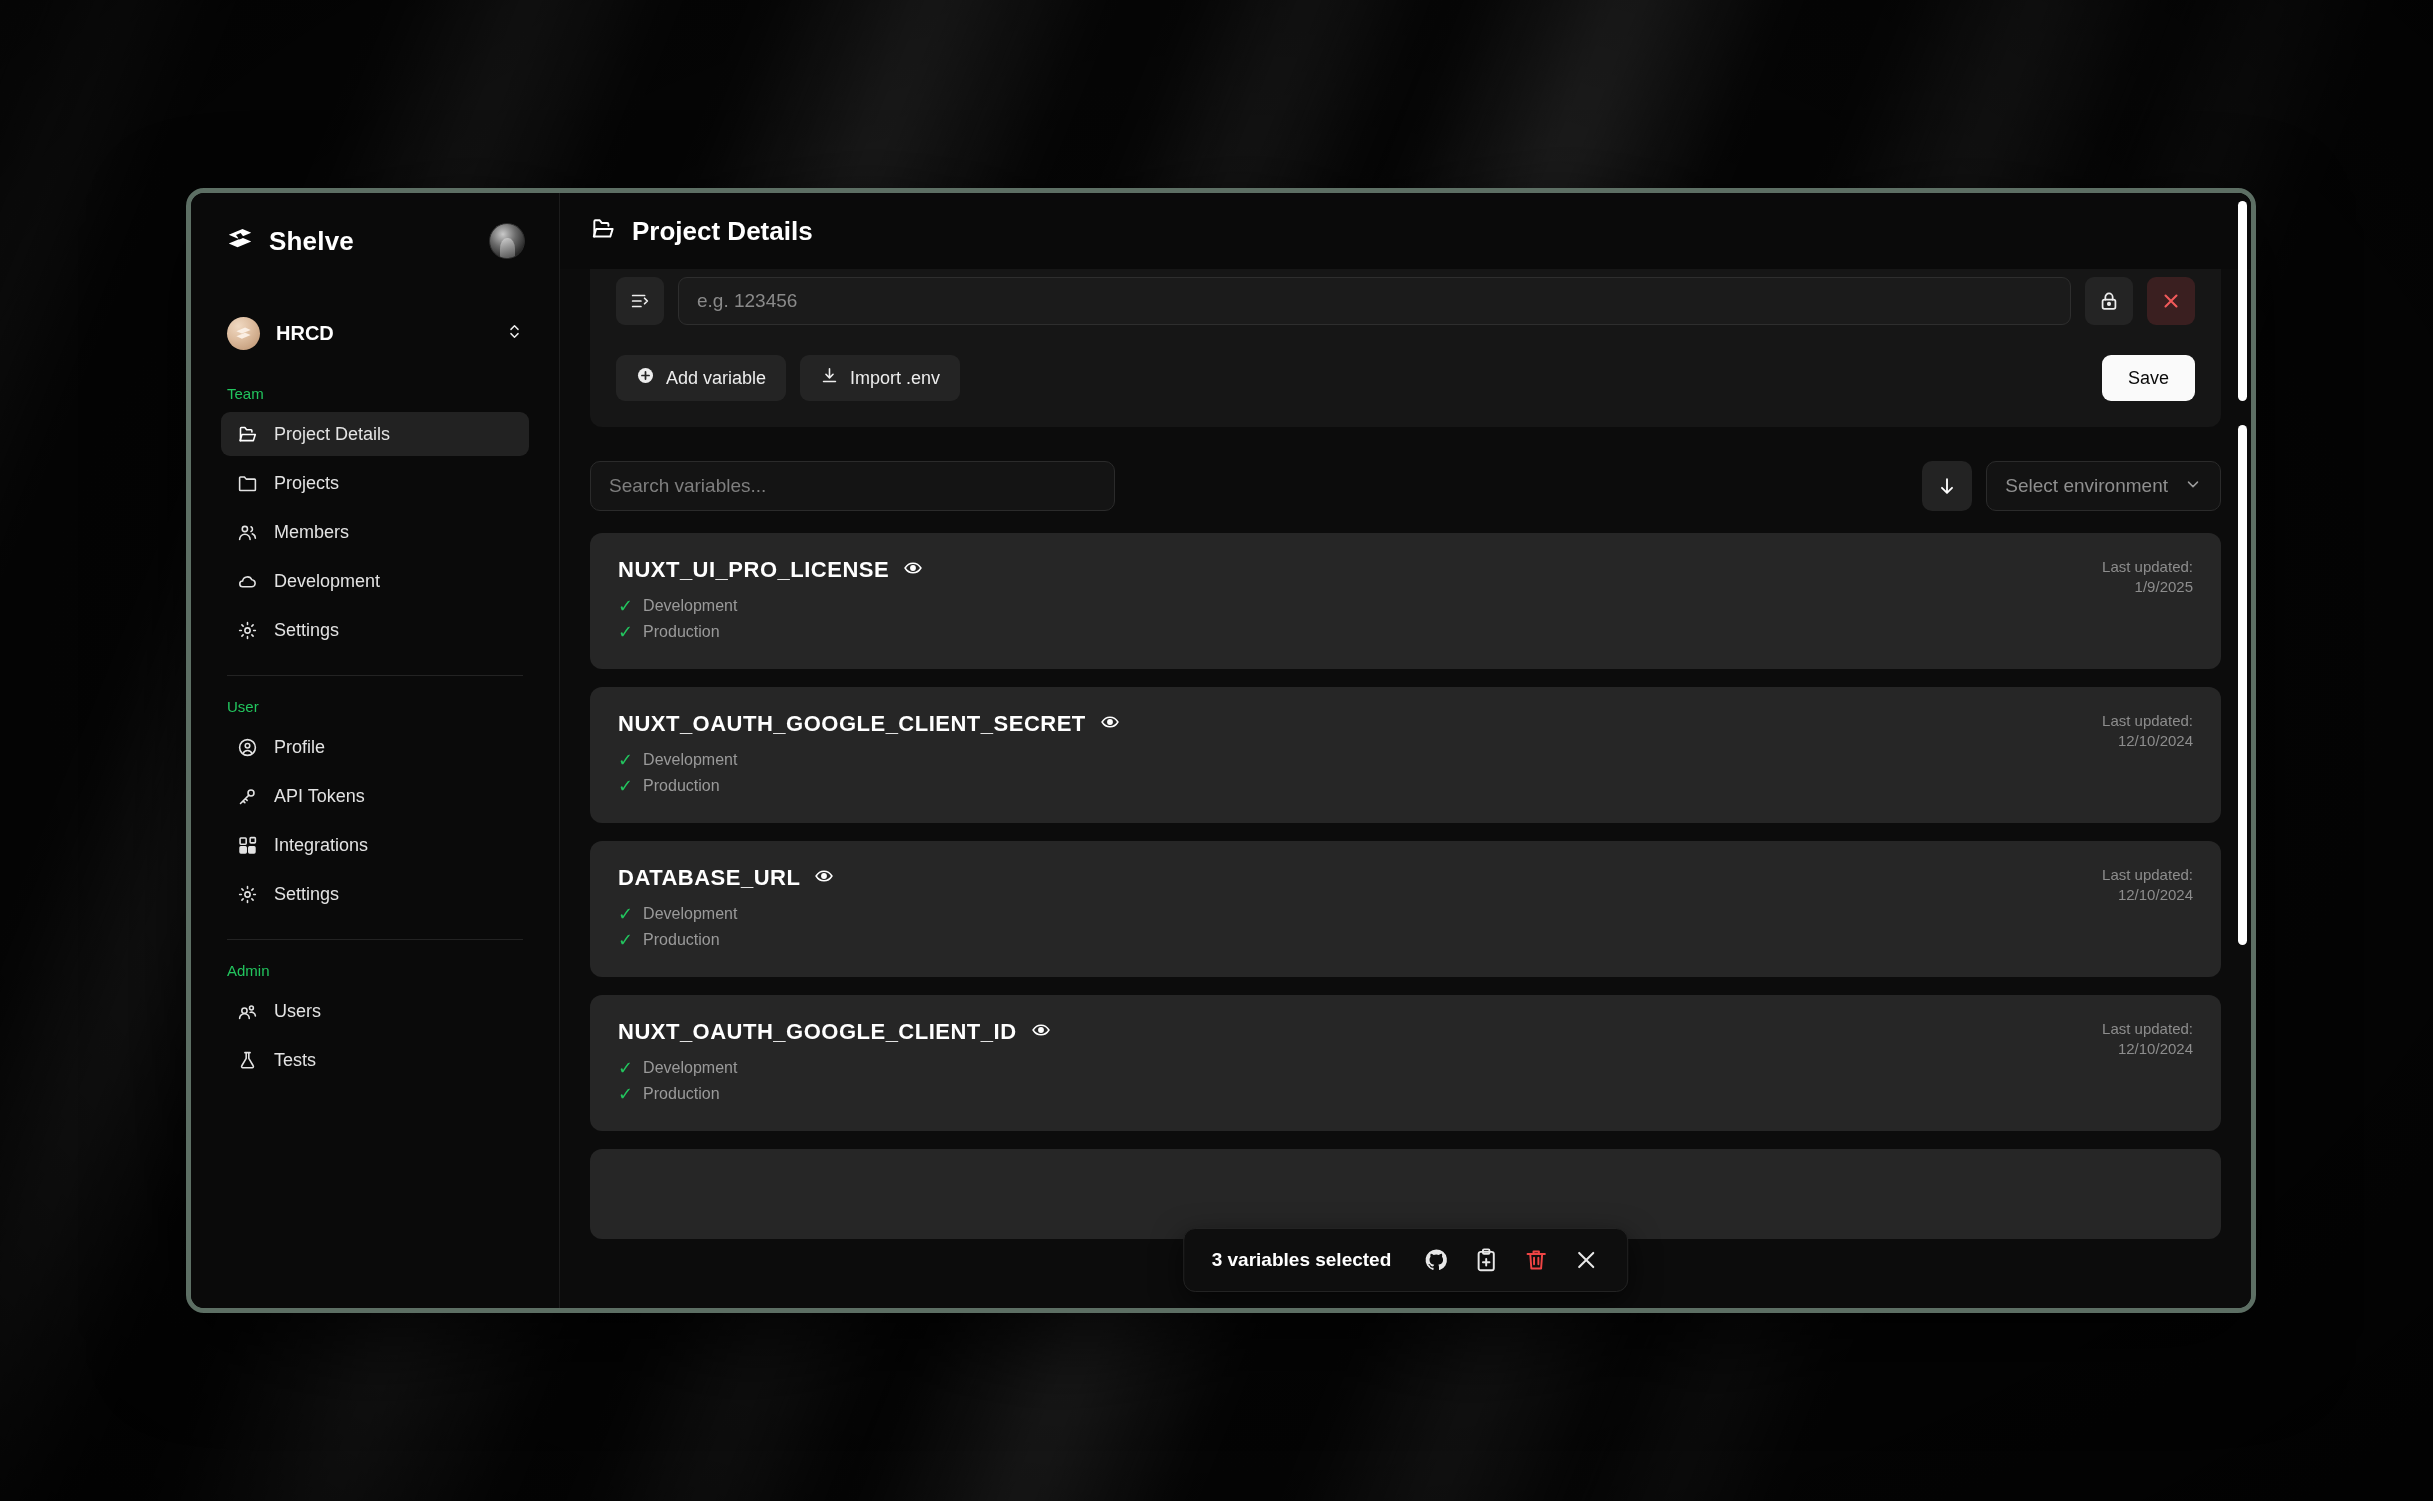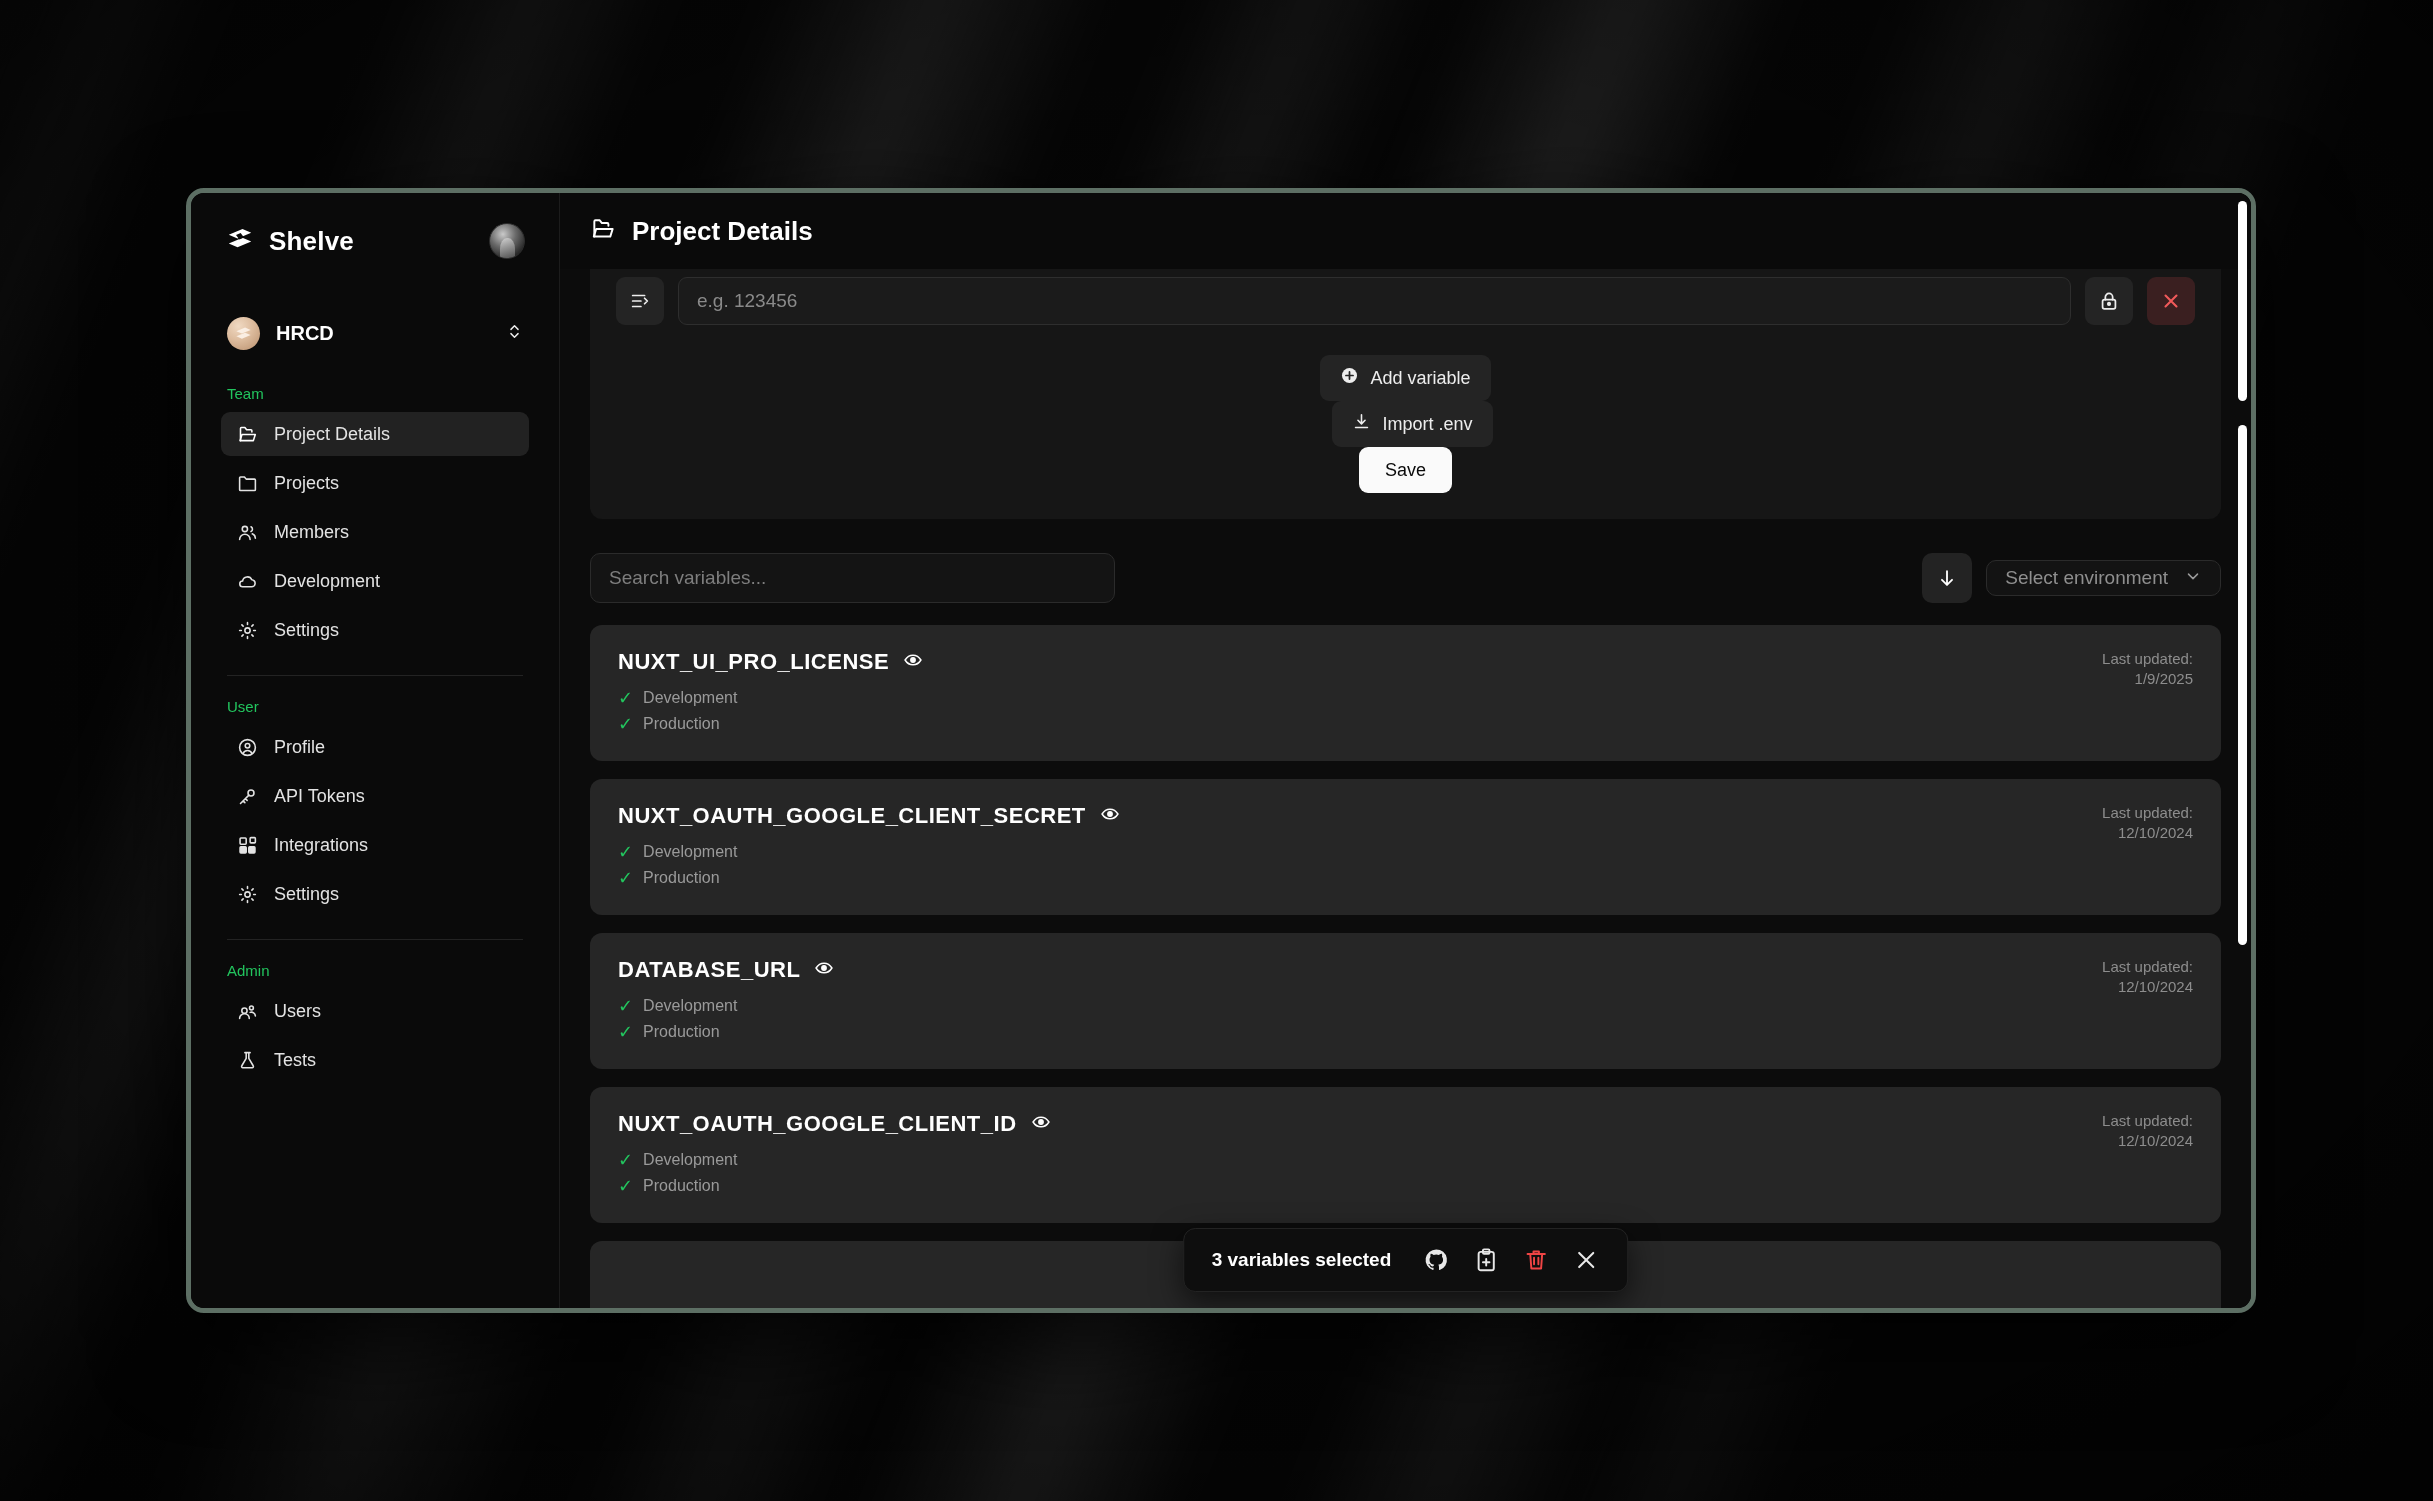--- a/index.html
+++ b/index.html
@@ -146,21 +146,20 @@
     width: 48px; height: 48px; flex: 0 0 48px;
     background: #242424; border: none; border-radius: 9px;
     display: flex; align-items: center; justify-content: center;
     cursor: pointer; color: #ededed;
   }
   .icon-btn.danger { background: #3a1f20; color: #f05a5a; }
 
   .actions-row {
     display: flex; align-items: center;
     margin-top: 30px;
-    flex-direction: column;
   }
   .btn {
     display: inline-flex; align-items: center; gap: 11px;
     height: 46px; padding: 0 20px;
     border-radius: 9px; border: none;
     background: #242424; color: #ededed;
     font-size: 18px; font-family: "Liberation Sans", sans-serif;
     cursor: pointer;
   }
   .btn + .btn { margin-left: 14px; }
@@ -177,21 +176,21 @@
     border: 1px solid #2b2b2b;
     border-radius: 10px;
     color: #e5e5e5; font-size: 19px;
     padding: 0 18px;
     font-family: "Liberation Sans", sans-serif;
     outline: none;
   }
   .search-input::placeholder { color: #7e7e7e; }
   .select-env {
     display: flex; align-items: center; gap: 16px;
-    height: 36px; padding: 0 18px;
+    height: 50px; padding: 0 18px;
     background: #131313; border: 1px solid #2b2b2b;
     border-radius: 10px;
     color: #8f8f8f; font-size: 19px; cursor: pointer;
   }
   .sort-btn {
     width: 50px; height: 50px;
     background: #232323; border-radius: 10px; border: none;
     display: flex; align-items: center; justify-content: center;
     color: #fff; cursor: pointer;
   }

